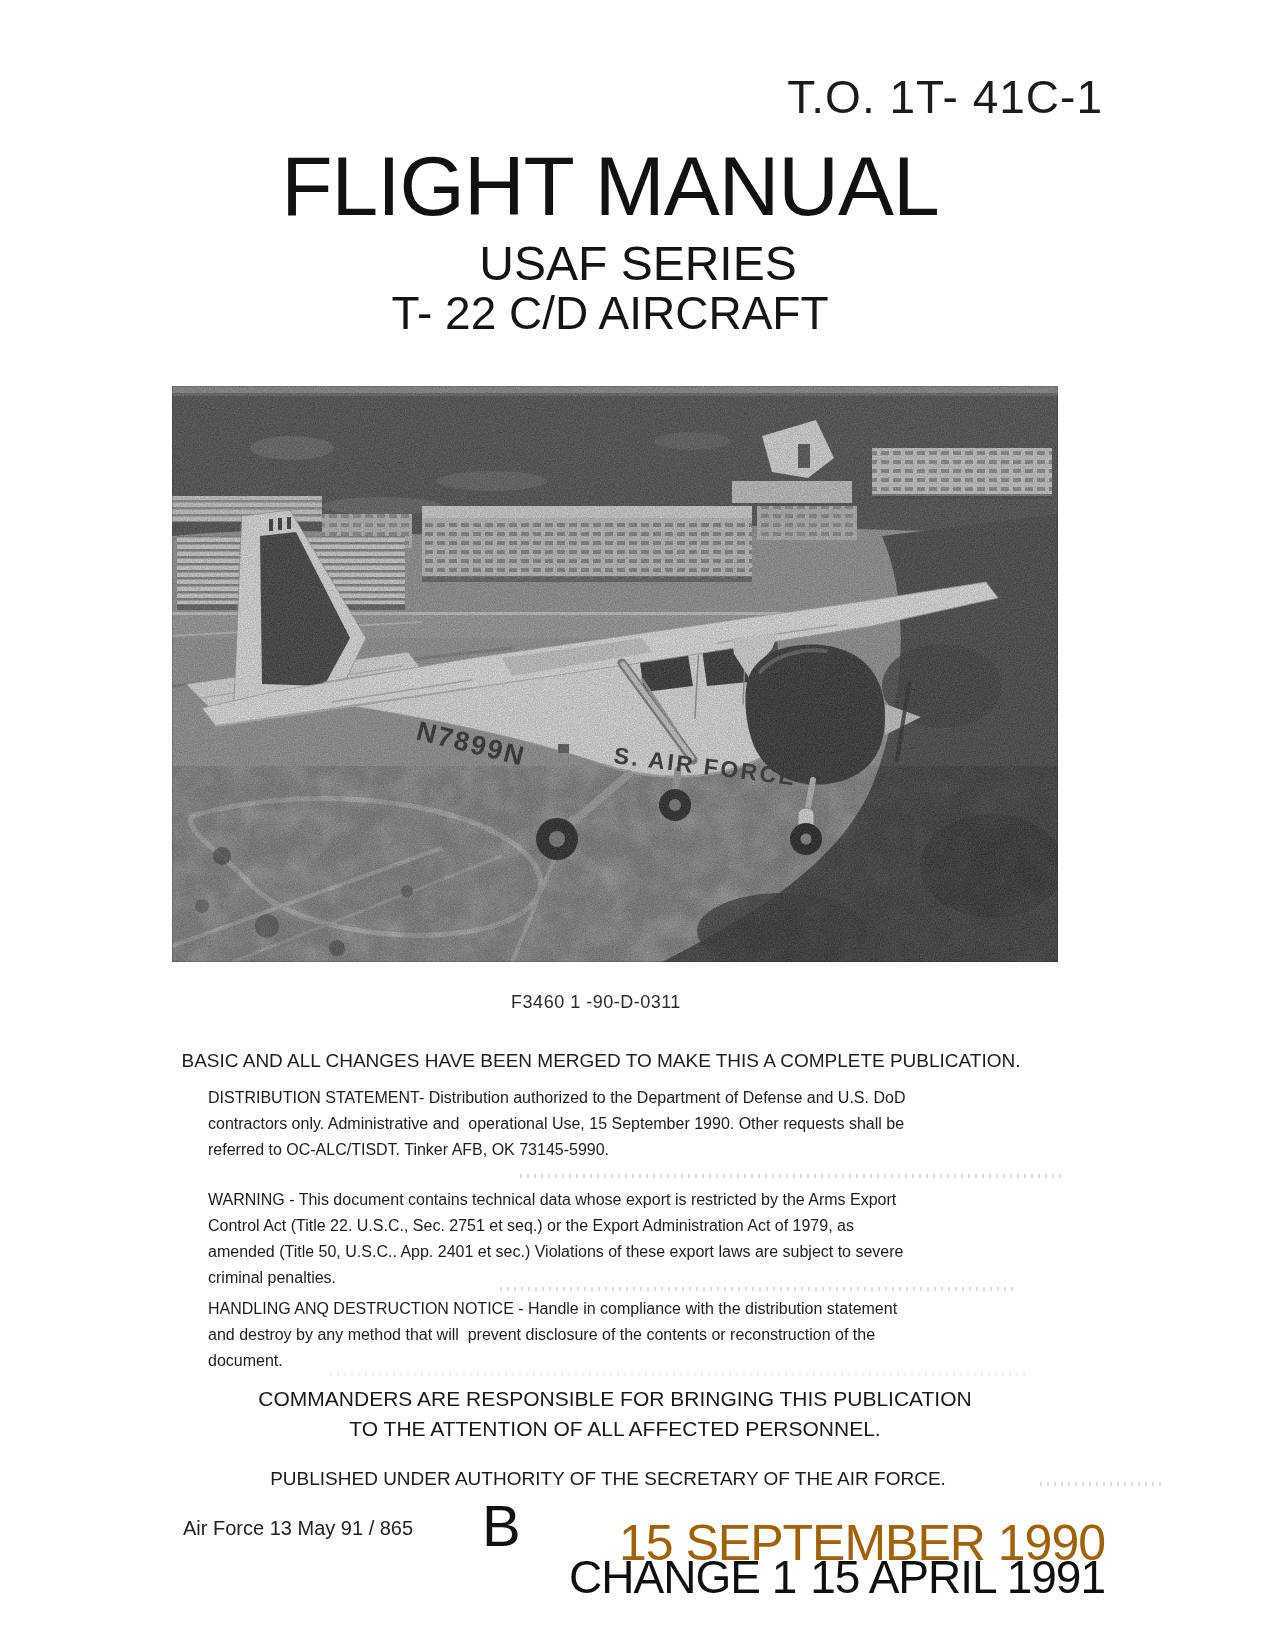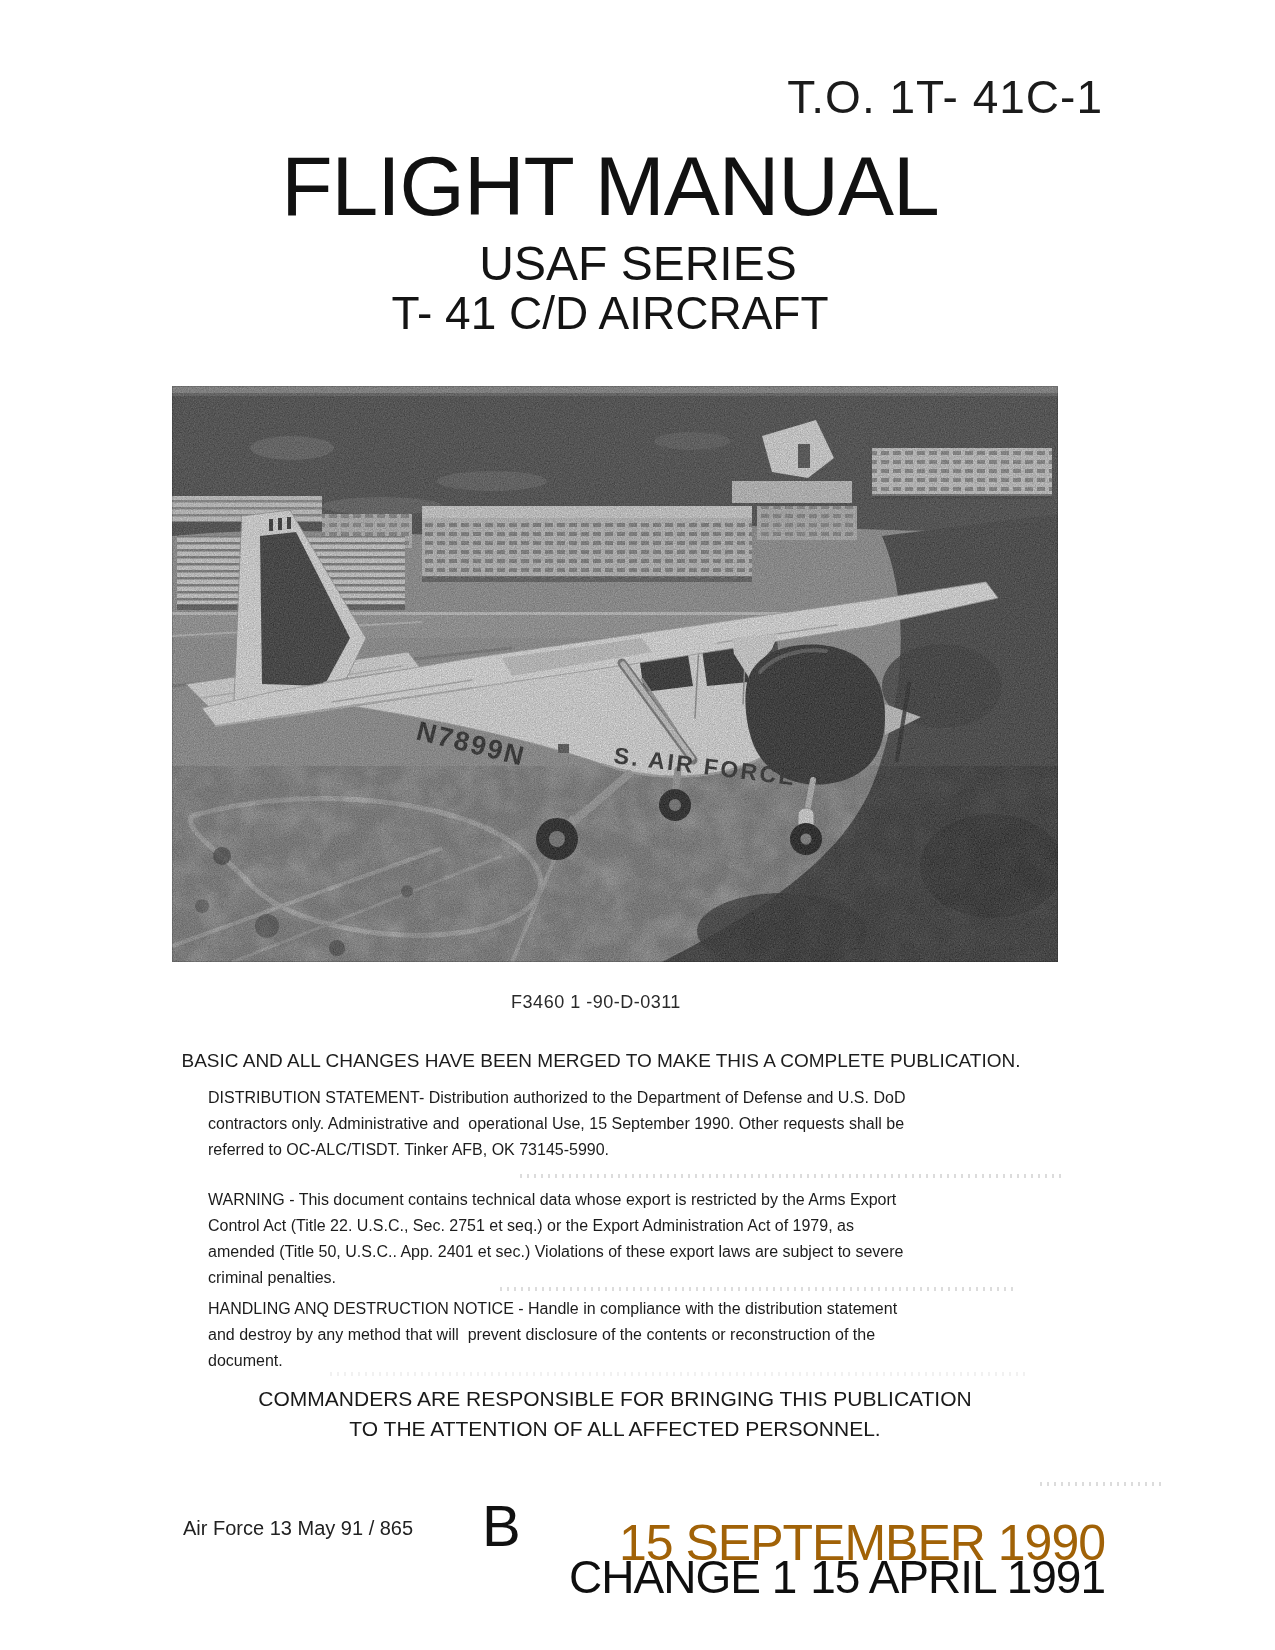--- a/index.html
+++ b/index.html
@@ -38,21 +38,21 @@
   svg text{font-family:"Liberation Sans","DejaVu Sans",sans-serif;}
 </style>
 </head>
 <body>
 
 <div id="page">
 
   <div class="abs to-number">T.O. 1T- 41C-1</div>
   <div class="abs title ctr">FLIGHT MANUAL</div>
   <div class="abs subtitle1 ctr">USAF SERIES</div>
-  <div class="abs subtitle2 ctr">T- 41 C/D AIRCRAFT</div>
+  <div class="abs subtitle2 ctr">T- 22 C/D AIRCRAFT</div>
 
   <svg class="abs photo" viewBox="0 0 886 576" width="886" height="576" xmlns="http://www.w3.org/2000/svg">
     <defs>
       <pattern id="win" width="12" height="9" patternUnits="userSpaceOnUse">
         <rect x="1" y="2" width="8" height="4" fill="#5a5a5a" opacity="0.8"></rect>
       </pattern>
       <pattern id="hstripes" width="10" height="7" patternUnits="userSpaceOnUse">
         <rect y="2" width="10" height="2.5" fill="#666"></rect>
       </pattern>
       <filter id="grain" x="0" y="0" width="100%" height="100%">
@@ -202,20 +202,21 @@
 referred to OC-ALC/TISDT. Tinker AFB, OK 73145-5990.</div>
   <div class="abs para warn">WARNING - This document contains technical data whose export is restricted by the Arms Export
 Control Act (Title 22. U.S.C., Sec. 2751 et seq.) or the Export Administration Act of 1979, as
 amended (Title 50, U.S.C.. App. 2401 et sec.) Violations of these export laws are subject to severe
 criminal penalties.</div>
   <div class="abs para hand">HANDLING ANQ DESTRUCTION NOTICE - Handle in compliance with the distribution statement
 and destroy by any method that will  prevent disclosure of the contents or reconstruction of the
 document.</div>
   <div class="abs commanders ctr">COMMANDERS ARE RESPONSIBLE FOR BRINGING THIS PUBLICATION
 TO THE ATTENTION OF ALL AFFECTED PERSONNEL.</div>
+  <div class="abs authority ctr">PUBLISHED UNDER AUTHORITY OF THE SECRETARY OF THE AIR FORCE.</div>
 
   <div class="abs imprint">Air Force 13 May 91 / 865</div>
   <div class="abs chletter">B</div>
   <div class="abs basicdate">15 SEPTEMBER 1990</div>
   <div class="abs changerow">
     <span>CHANGE 1</span>
     <span>15 APRIL 1991</span>
   </div>
 
   <div class="abs artifact a1"></div>

